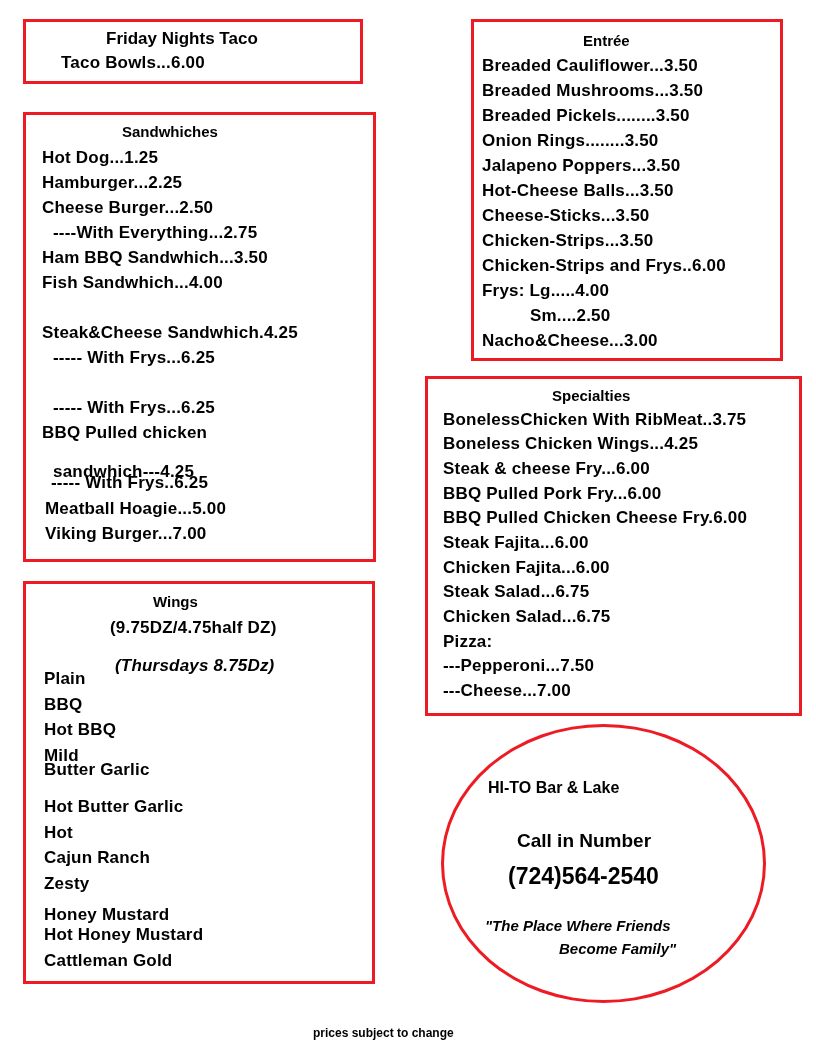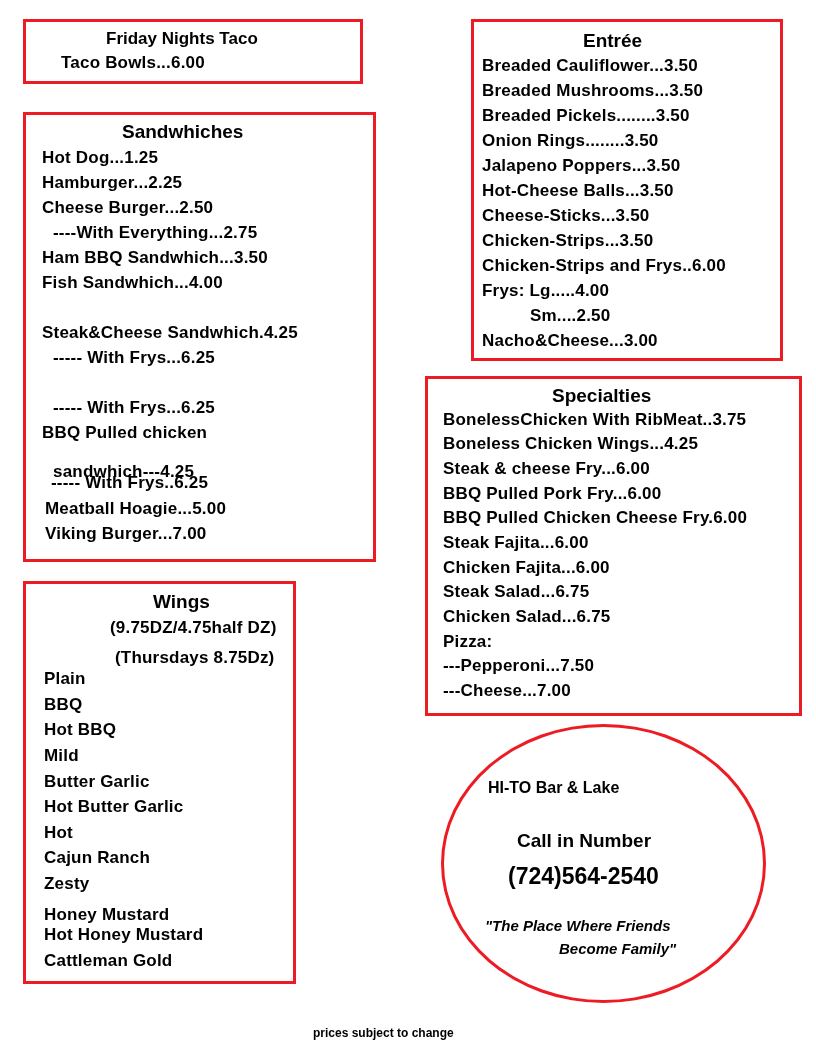--- a/index.html
+++ b/index.html
@@ -17,21 +17,21 @@
       color: #000000;
     }
     .box {
       position: absolute;
       border: 3px solid #ed1c24;
       box-sizing: border-box;
       background: #ffffff;
     }
     .title {
       position: absolute;
-      font-size: 19px;
+      font-size: 15px;
       line-height: 20px;
       white-space: nowrap;
     }
     .item {
       position: absolute;
       font-size: 17px;
       line-height: 20px;
       white-space: nowrap;
       letter-spacing: 0.2px;
     }
@@ -77,29 +77,29 @@
   <div class="item" style="left:16px; top:208px;">Steak&amp;Cheese Sandwhich.4.25</div>
   <div class="item" style="left:27px; top:233px;">----- With Frys...6.25</div>
   <div class="item" style="left:27px; top:283px;">----- With Frys...6.25</div>
   <div class="item" style="left:16px; top:308px;">BBQ Pulled chicken</div>
   <div class="item" style="left:6px; top:347px;margin-left:21px;">sandwhich---4.25</div>
   <div class="item" style="left:25px; top:358px;">----- With Frys..6.25</div>
   <div class="item" style="left:19px; top:384px;">Meatball Hoagie...5.00</div>
   <div class="item" style="left:19px; top:409px;">Viking Burger...7.00</div>
 </div>
 
-<div class="box" style="left:23px; top:581px; width:273px; height:403px;">
+<div class="box" style="left:23px; top:581px; width:352px; height:403px;">
   <div class="title" style="left:127px; top:8px;">Wings</div>
   <div class="item" style="left:84px; top:34px;">(9.75DZ/4.75half DZ)</div>
-  <div class="item" style="left:89px; top:64px;">(Thursdays 8.75Dz)</div>
+  <div class="item" style="left:89px; top:72px;font-style:italic;">(Thursdays 8.75Dz)</div>
   <div class="item" style="left:18px; top:85px;">Plain</div>
   <div class="item" style="left:18px; top:111px;">BBQ</div>
   <div class="item" style="left:18px; top:136px;">Hot BBQ</div>
   <div class="item" style="left:18px; top:162px;">Mild</div>
-  <div class="item" style="left:18px; top:188px;">Butter Garlic</div>
+  <div class="item" style="left:18px; top:176px;">Butter Garlic</div>
   <div class="item" style="left:18px; top:213px;">Hot Butter Garlic</div>
   <div class="item" style="left:18px; top:239px;">Hot</div>
   <div class="item" style="left:18px; top:264px;">Cajun Ranch</div>
   <div class="item" style="left:18px; top:290px;">Zesty</div>
   <div class="item" style="left:18px; top:321px;">Honey Mustard</div>
   <div class="item" style="left:18px; top:341px;">Hot Honey Mustard</div>
   <div class="item" style="left:18px; top:367px;">Cattleman Gold</div>
 </div>
 
 <div class="box" style="left:471px; top:19px; width:312px; height:342px;">

